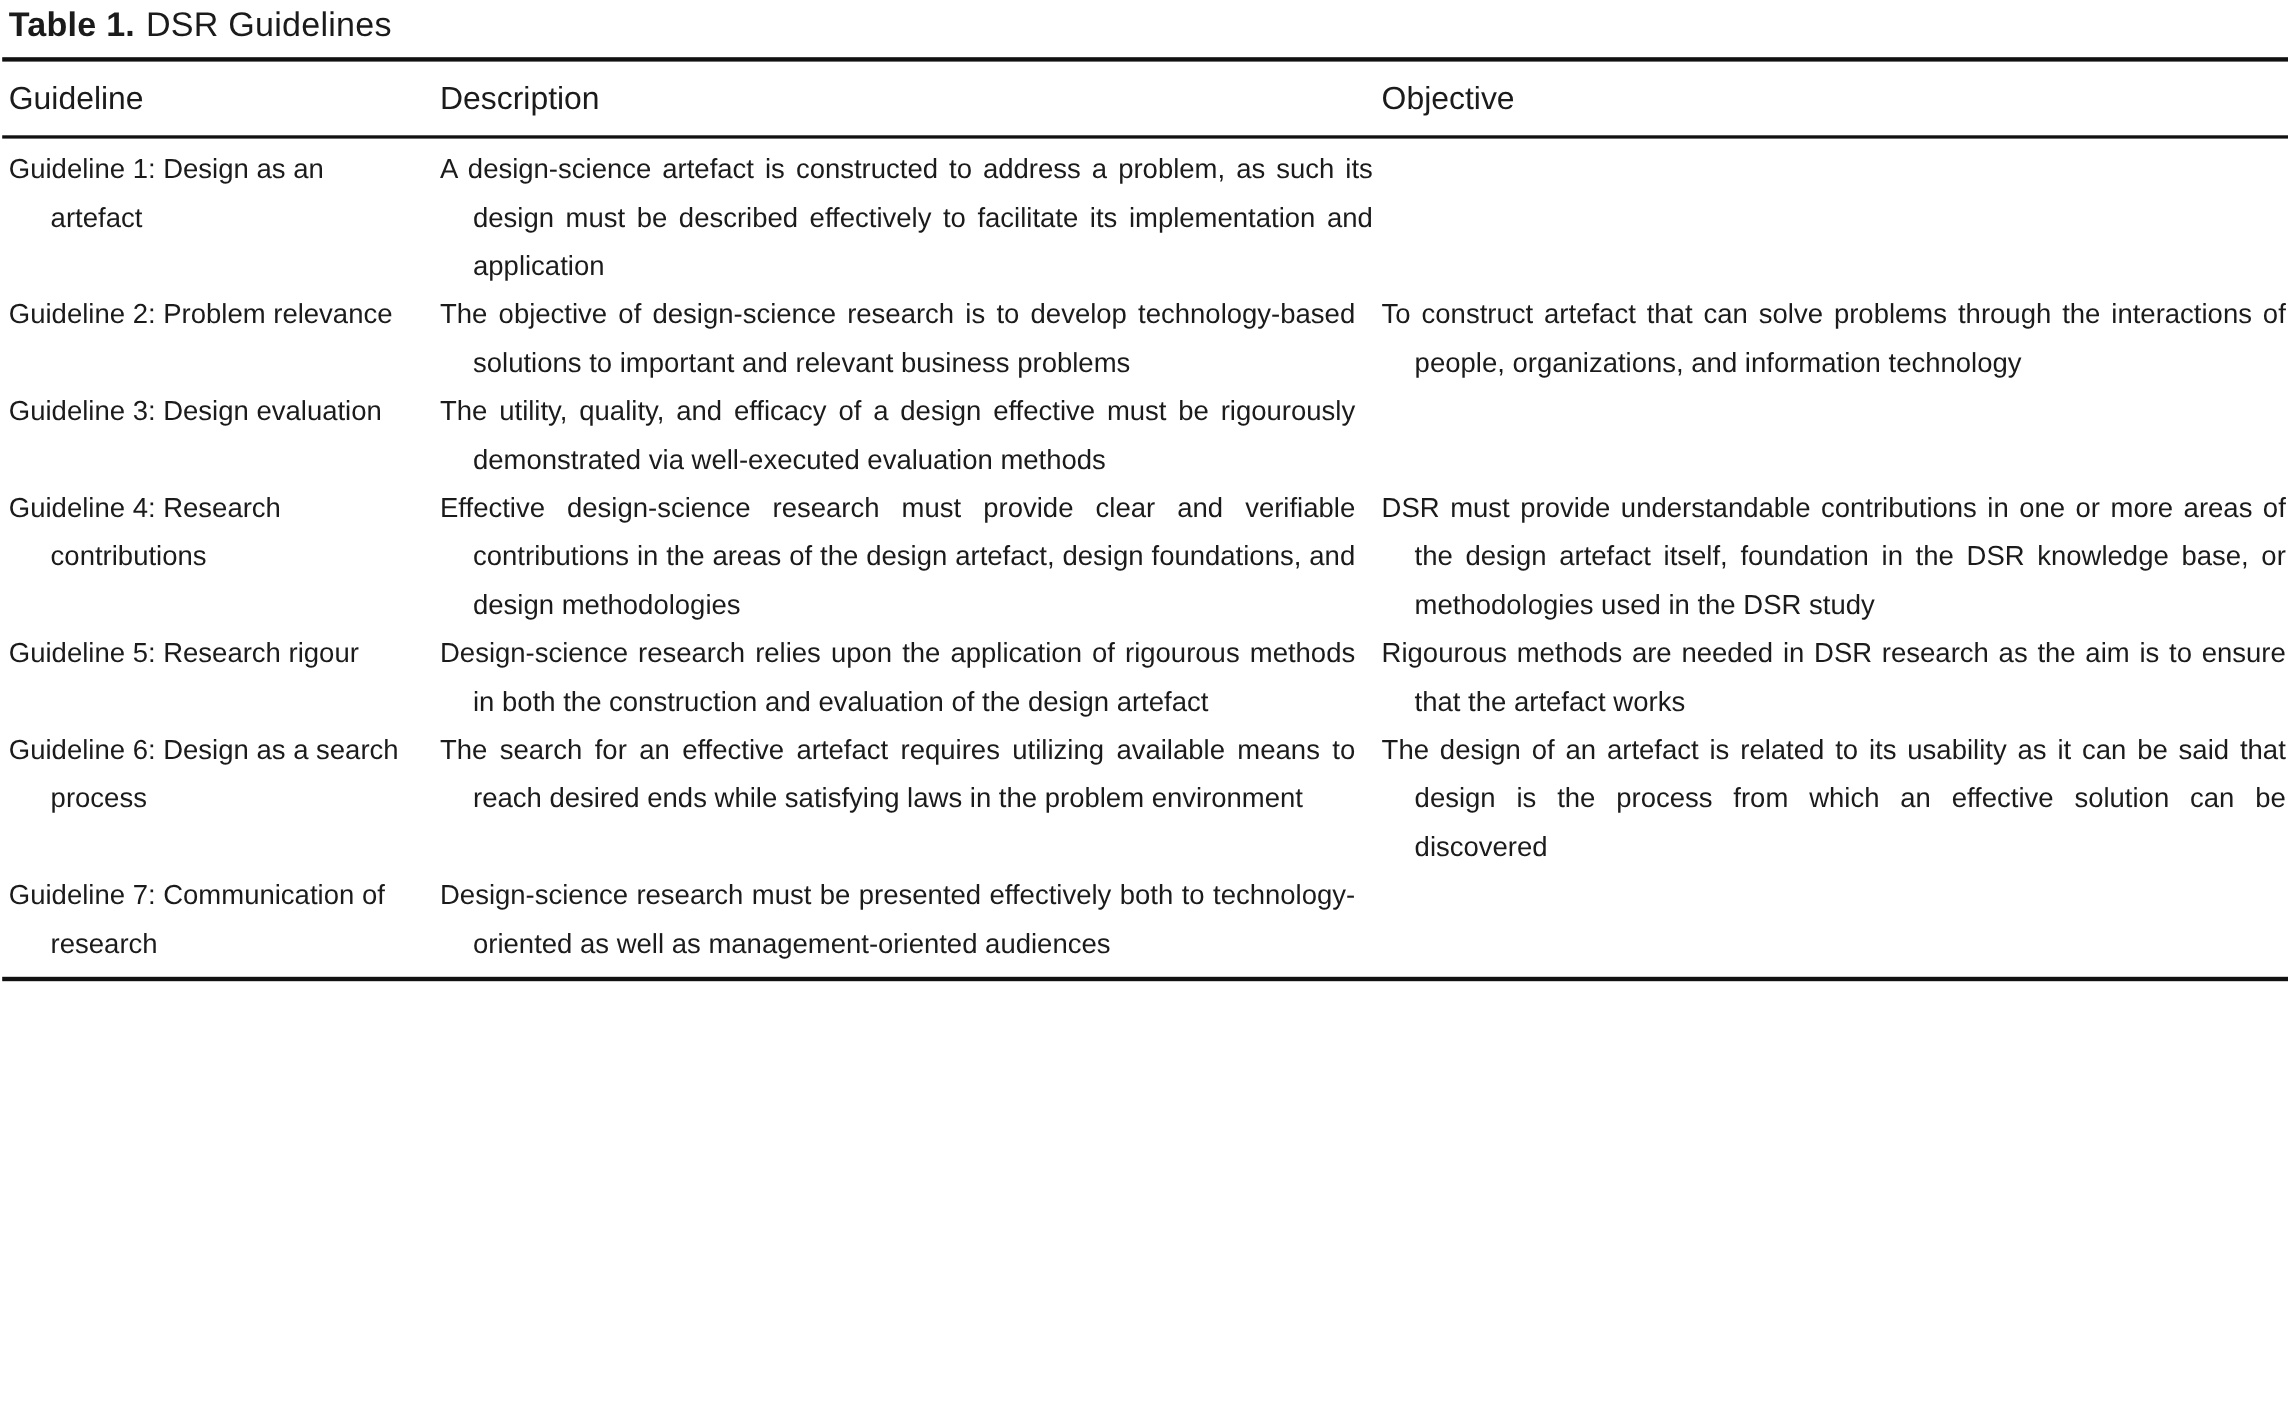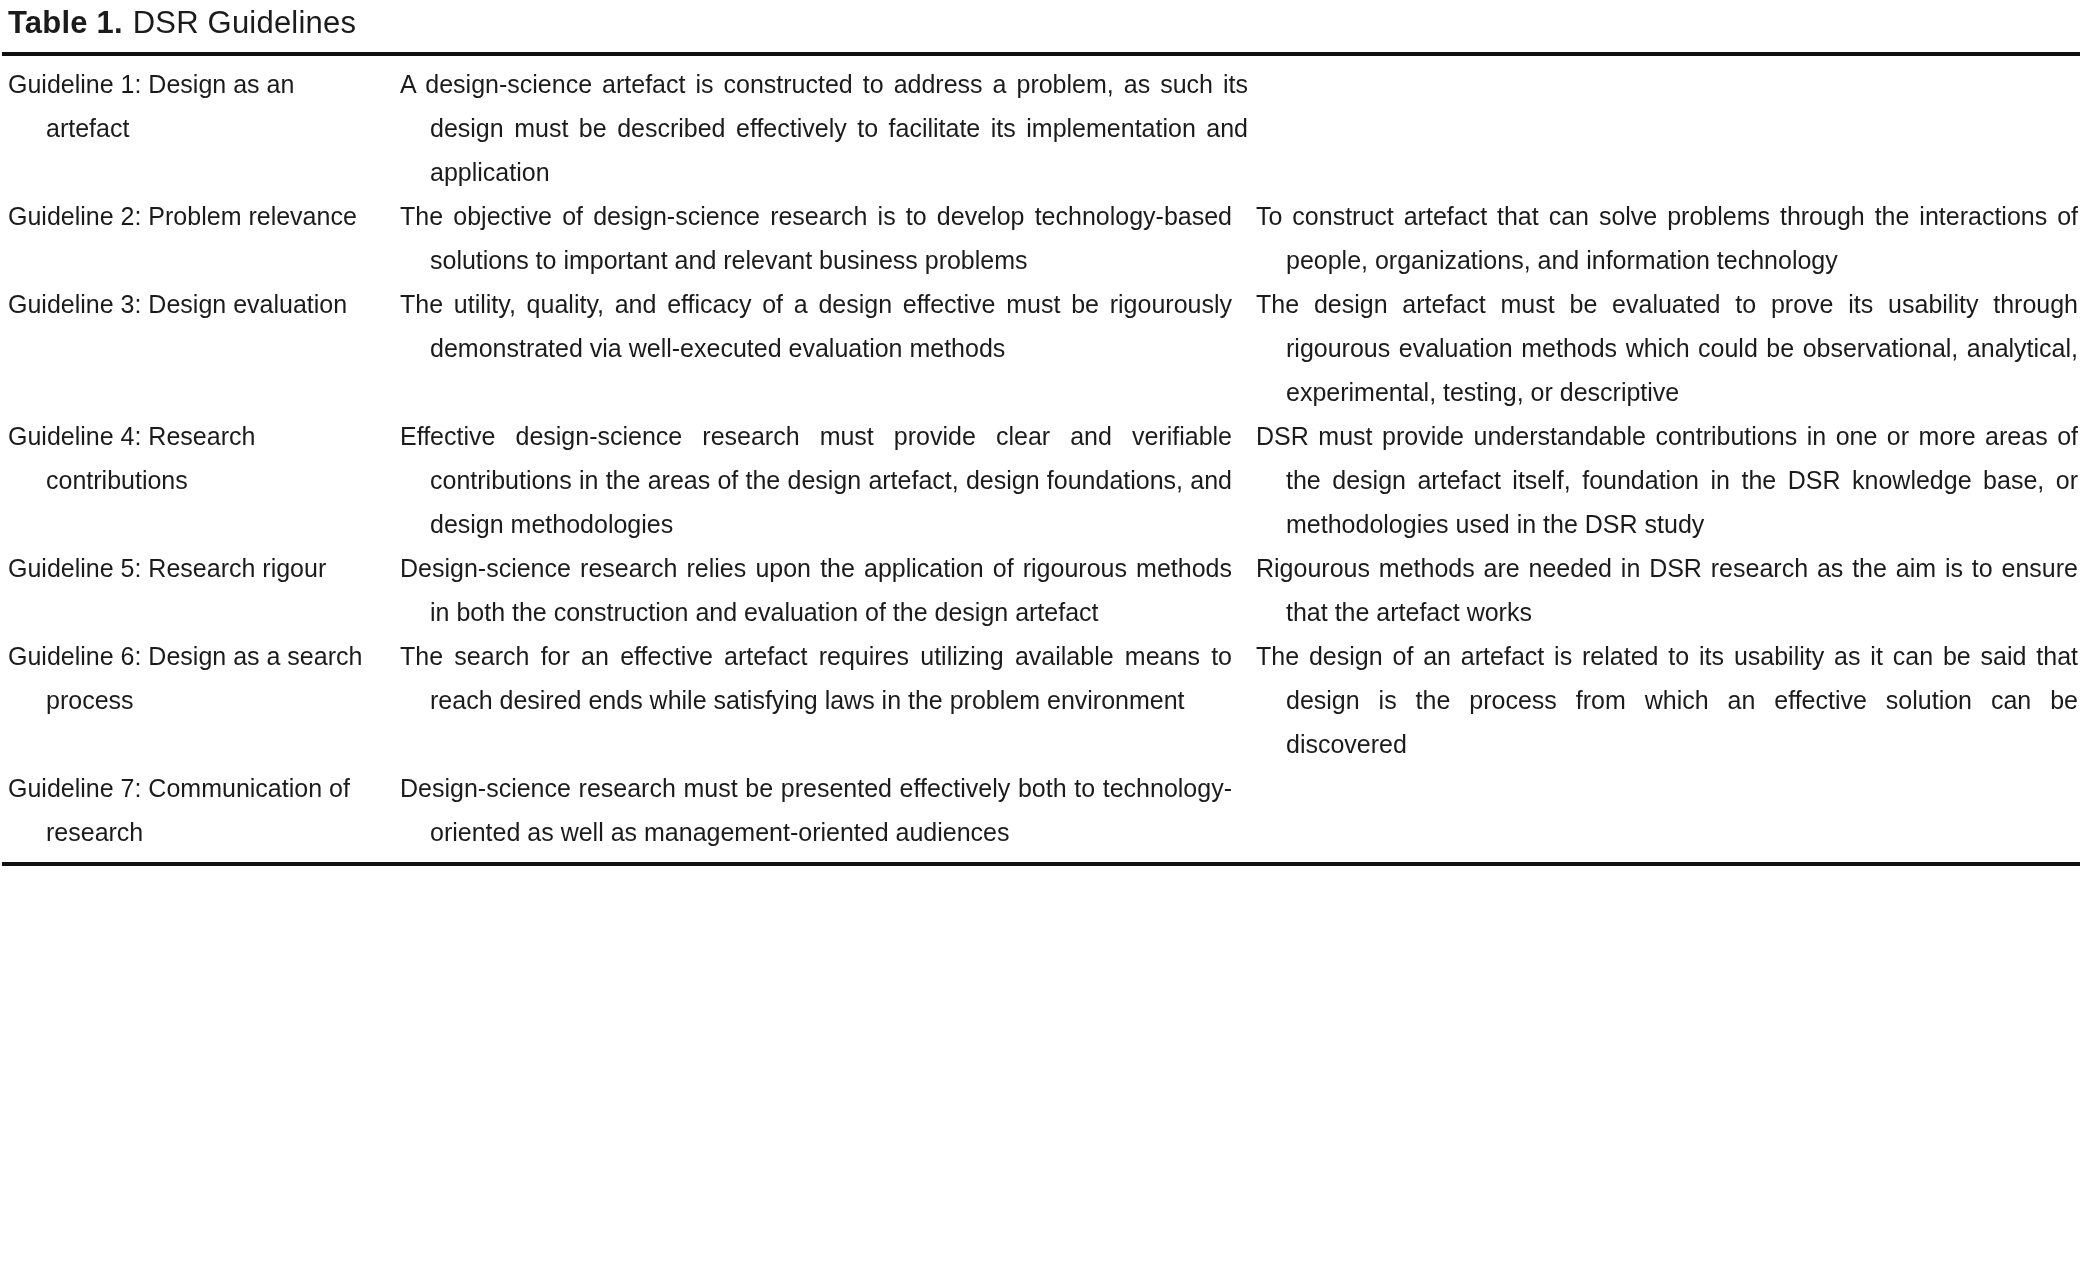--- a/index.html
+++ b/index.html
@@ -83,38 +83,42 @@
 <body>
 
 <div class="page">
 
   <div class="table-title">
     <span class="title-label">Table 1.</span><span class="title-text">DSR Guidelines</span>
   </div>
 
   <div class="tbl">
 
+    <div class="thead">
+      <div class="hcell">Guideline</div>
+      <div class="hcell">Description</div>
+      <div class="hcell">Objective</div>
+    </div>
 
     <div class="tbody">
 
       <div class="trow">
         <div class="cell g-cell">Guideline 1: Design as an artefact</div>
         <div class="cell o-cell">A design-science artefact is constructed to address a problem, as such its design must be described effectively to facilitate its implementation and application</div>
       </div>
 
       <div class="trow">
         <div class="cell g-cell">Guideline 2: Problem relevance</div>
         <div class="cell d-cell">The objective of design-science research is to develop technology-based solutions to important and relevant business problems</div>
         <div class="cell o-cell">To construct artefact that can solve problems through the interactions of people, organizations, and information technology</div>
       </div>
 
       <div class="trow">
         <div class="cell g-cell">Guideline 3: Design evaluation</div>
         <div class="cell d-cell">The utility, quality, and efficacy of a design effective must be rigourously demonstrated via well-executed evaluation methods</div>
-        <div class="cell o-cell">The design artefact must be evaluated to prove its usability through rigourous evaluation methods which could be observational, analytical, experimental, testing, or descriptive</div>
       </div>
 
       <div class="trow">
         <div class="cell g-cell">Guideline 4: Research contributions</div>
         <div class="cell d-cell">Effective design-science research must provide clear and verifiable contributions in the areas of the design artefact, design foundations, and design methodologies</div>
         <div class="cell o-cell">DSR must provide understandable contributions in one or more areas of the design artefact itself, foundation in the DSR knowledge base, or methodologies used in the DSR study</div>
       </div>
 
       <div class="trow">
         <div class="cell g-cell">Guideline 5: Research rigour</div>

